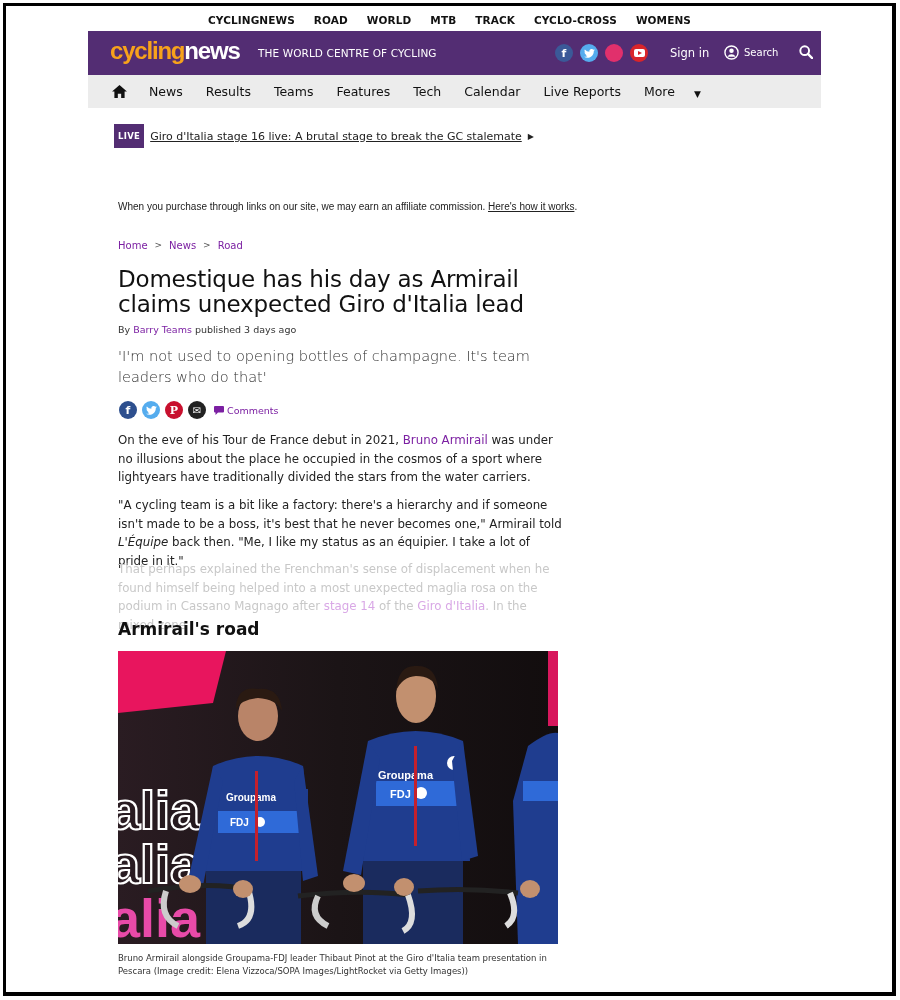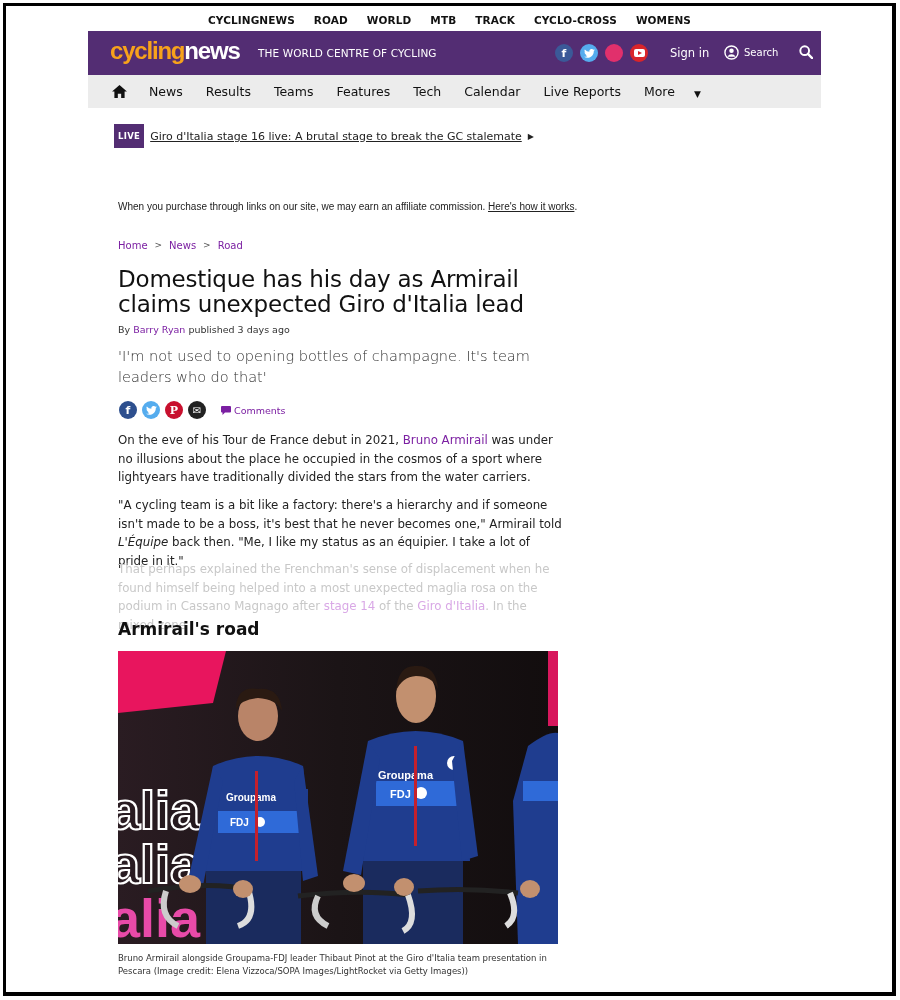--- a/index.html
+++ b/index.html
@@ -48,21 +48,21 @@
   .crumbs { position: absolute; left: 112px; top: 234px; font-size: 10px; color: #7b1fa2; display: flex; gap: 7px; }
   .crumbs .sep { color: #555; font-size: 9px; }
 
   .title { position: absolute; left: 112px; top: 261px; width: 440px; font-size: 23px; line-height: 25px; color: #111; letter-spacing: -0.2px; }
   .byline { position: absolute; left: 112px; top: 318px; font-size: 9.5px; color: #333; }
   .byline .author { color: #7b1fa2; }
   .standfirst { position: absolute; left: 112px; top: 340px; width: 440px; font-size: 14.5px; line-height: 21px; color: #333; font-weight: 300; }
 
   .share { position: absolute; left: 113px; top: 395px; display: flex; align-items: center; gap: 5px; }
   .share .ic { width: 18px; height: 18px; border-radius: 50%; display: flex; align-items: center; justify-content: center; color: #fff; font-size: 11px; font-weight: bold; }
-  .share .comments { margin-left: 10px; color: #7b1fa2; font-size: 9.5px; display: flex; align-items: center; gap: 3px; }
+  .share .comments { margin-left: 3px; color: #7b1fa2; font-size: 9.5px; display: flex; align-items: center; gap: 3px; }
 
   .para { position: absolute; left: 112px; width: 445px; font-size: 11.8px; line-height: 18.5px; color: #222; }
   .para a { color: #7b1fa2; text-decoration: none; }
   .para.faded { color: #c8c8c8; }
   .para.faded a { color: #d9a8e6; }
 
   .h2 { position: absolute; left: 112px; top: 613px; font-size: 17px; font-weight: bold; color: #111; }
 
   .photo { position: absolute; left: 112px; top: 645px; width: 440px; height: 293px; overflow: hidden; background: #1a1414; }
   .caption { position: absolute; left: 112px; top: 946px; width: 440px; font-size: 8.5px; line-height: 12.5px; color: #333; }
@@ -156,21 +156,21 @@
     <span class="sep">&gt;</span>
     <span>News</span>
     <span class="sep">&gt;</span>
     <span>Road</span>
   </div>
 
   <h1 class="title" style="font-weight:500;">Domestique has his day as Armirail claims unexpected Giro d'Italia lead</h1>
 
   <div class="byline">
     <span>By</span>
-    <span class="author">Barry Ryan</span>
+    <span class="author">Barry Teams</span>
     <span>published 3 days ago</span>
   </div>
 
   <div class="standfirst">'I'm not used to opening bottles of champagne. It's team leaders who do that'</div>
 
   <div class="share">
     <span class="ic" style="background:#2d4f8e;">
         <span>f</span>
       </span>
     <span class="ic" style="background:#55acee;">

